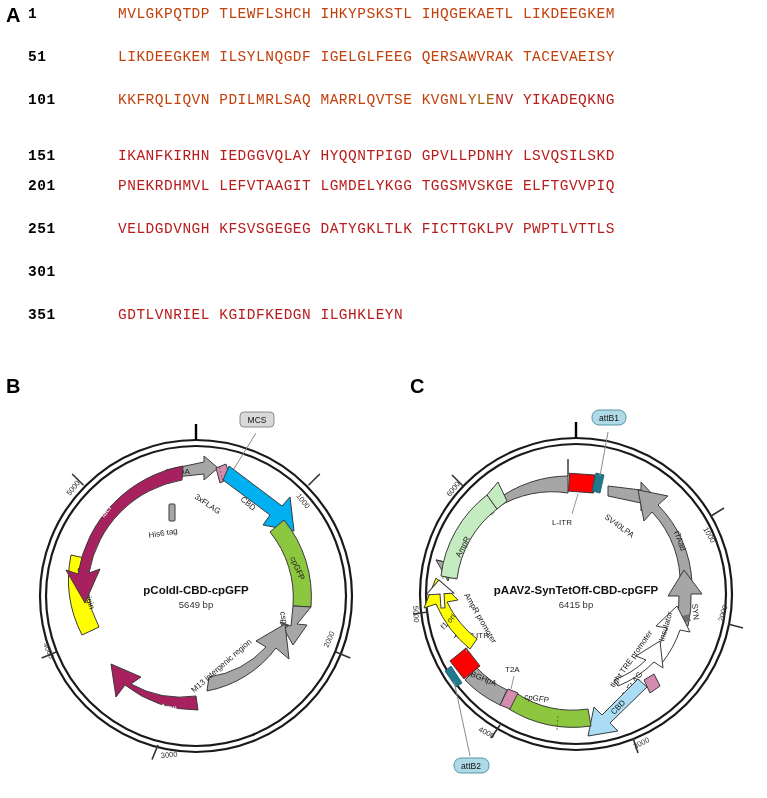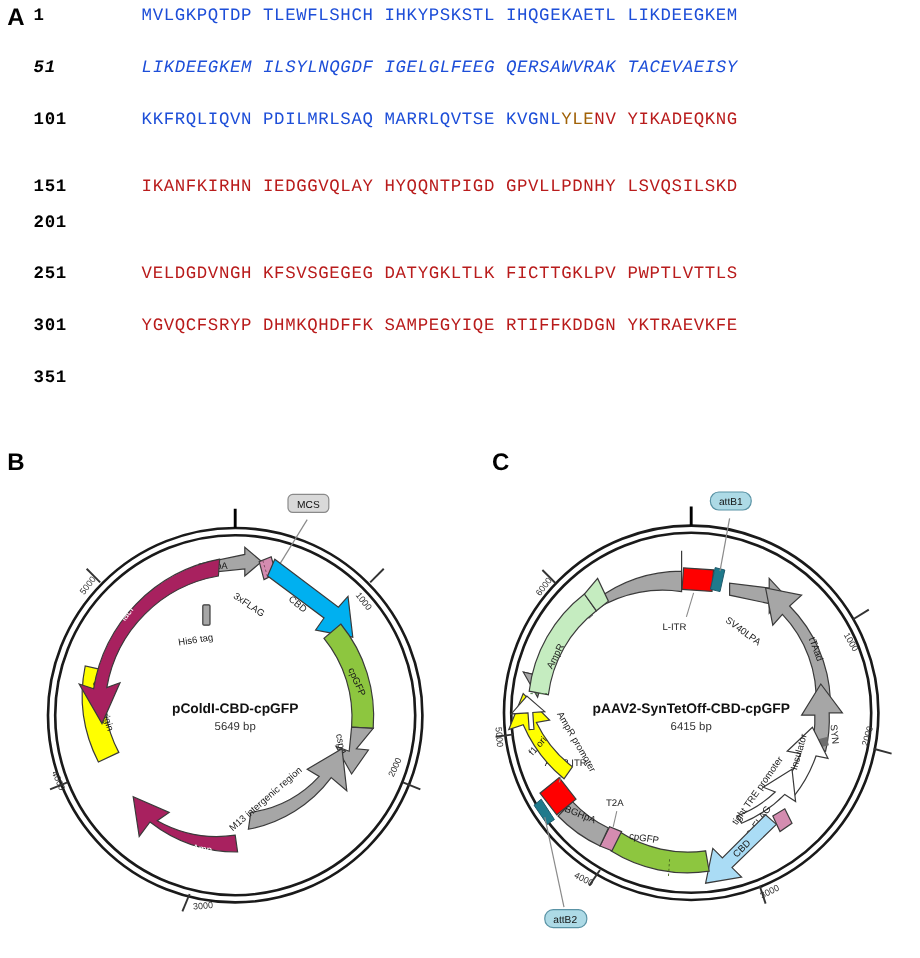--- a/index.html
+++ b/index.html
@@ -9,21 +9,21 @@
   .panel-letter{position:absolute;font-weight:bold;font-size:20px;font-family:"Liberation Sans",sans-serif;color:#000;}
 
   
   #panelA{position:absolute;left:0;top:0;width:767px;height:360px;}
   .seq-row{position:absolute;left:0;width:767px;height:40px;
            font-family:"Liberation Mono",monospace;font-size:14.5px;letter-spacing:0.5px;}
   .seq-num{position:absolute;left:28px;top:0;width:60px;text-align:left;
            font-family:"Liberation Mono",monospace;font-weight:bold;font-size:14.5px;color:#000;}
   .seq-blocks{position:absolute;left:118px;top:0;white-space:pre;}
   .seq-blocks span{white-space:pre;}
-  .res-black{color:#1d4ed8;}
+  .res-black{color:#c2410c;}
   .res-green{color:#b91c1c;}
   .res-gray{color:#a16207;}
 
   
   .map-wrap{position:absolute;}
   .map-svg{display:block;}
   .mapTitle{font-family:"Liberation Sans",sans-serif;font-weight:bold;font-size:11.5px;fill:#111;text-anchor:middle;}
   .mapBp{font-family:"Liberation Sans",sans-serif;font-size:9.5px;fill:#333;text-anchor:middle;}
   .featLbl{font-family:"Liberation Sans",sans-serif;font-size:8px;fill:#1a1a1a;}
   .featLblW{font-family:"Liberation Sans",sans-serif;font-size:8px;fill:#ffffff;}
@@ -33,45 +33,46 @@
 </head>
 <body>
 
 <div id="panelA">
   <div class="panel-letter" style="left:6px;top:4px;">A</div>
   <div id="seqRows">
       <div class="seq-row" style="top: 6px;">
         <div class="seq-num">1</div>
         <div class="seq-blocks"><span class="res-black">MVLGKPQTDP</span><span> </span><span class="res-black">TLEWFLSHCH</span><span> </span><span class="res-black">IHKYPSKSTL</span><span> </span><span class="res-black">IHQGEKAETL</span><span> </span><span class="res-black">LIKDEEGKEM</span></div>
       </div>
-      <div class="seq-row" style="top: 49px; font-style: italic;">
+      <div class="seq-row" style="top: 49px;">
         <div class="seq-num">51</div>
         <div class="seq-blocks"><span class="res-black">LIKDEEGKEM</span><span> </span><span class="res-black">ILSYLNQGDF</span><span> </span><span class="res-black">IGELGLFEEG</span><span> </span><span class="res-black">QERSAWVRAK</span><span> </span><span class="res-black">TACEVAEISY</span></div>
       </div>
       <div class="seq-row" style="top: 92px;">
         <div class="seq-num">101</div>
         <div class="seq-blocks"><span class="res-black">KKFRQLIQVN</span><span> </span><span class="res-black">PDILMRLSAQ</span><span> </span><span class="res-black">MARRLQVTSE</span><span> </span><span class="res-black">KVGNL</span><span class="res-gray">YLE</span><span class="res-green">NV</span><span> </span><span class="res-green">YIKADEQKNG</span></div>
       </div>
       <div class="seq-row" style="top: 148px; text-decoration: underline;">
         <div class="seq-num">151</div>
         <div class="seq-blocks"><span class="res-green">IKANFKIRHN</span><span> </span><span class="res-green">IEDGGVQLAY</span><span> </span><span class="res-green">HYQQNTPIGD</span><span> </span><span class="res-green">GPVLLPDNHY</span><span> </span><span class="res-green">LSVQSILSKD</span></div>
       </div>
       <div class="seq-row" style="top: 178px;">
         <div class="seq-num">201</div>
+        <div class="seq-blocks"><span class="res-green">PNEKRDHMVL</span><span> </span><span class="res-green">LEFVTAAGIT</span><span> </span><span class="res-green">LGMDELYKGG</span><span> </span><span class="res-green">TGGSMVSKGE</span><span> </span><span class="res-green">ELFTGVVPIQ</span></div>
       </div>
       <div class="seq-row" style="top: 221px;">
         <div class="seq-num">251</div>
         <div class="seq-blocks"><span class="res-green">VELDGDVNGH</span><span> </span><span class="res-green">KFSVSGEGEG</span><span> </span><span class="res-green">DATYGKLTLK</span><span> </span><span class="res-green">FICTTGKLPV</span><span> </span><span class="res-green">PWPTLVTTLS</span></div>
       </div>
       <div class="seq-row" style="top: 264px;">
         <div class="seq-num">301</div>
-        <div class="seq-blocks"><span class="res-green">YGVQCFSRYP</span><span> </span><span class="res-green">DHMKQHDFFK</span><span> </span><span class="res-green">SAMPEGYIQE</span><span> </span><span class="res-green">RTIFFKDDGN</span><span> </span><span class="res-green">YKTRAEVKFE</span></div>
       </div>
       <div class="seq-row" style="top: 307px;">
         <div class="seq-num">351</div>
+        <div class="seq-blocks"><span class="res-green">GDTLVNRIEL</span><span> </span><span class="res-green">KGIDFKEDGN</span><span> </span><span class="res-green">ILGHKLEYN</span></div>
       </div>
     </div>
 </div>
 
 <div class="panel-letter" style="left:6px;top:375px;">B</div>
 
 <div class="map-wrap" style="left:8px;top:398px;">
 <svg class="map-svg" width="375" height="390" viewBox="0 0 375 390">
 
   <g>

